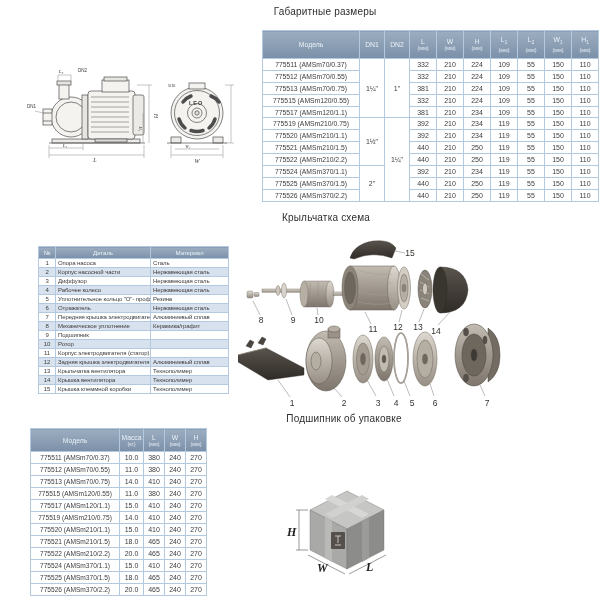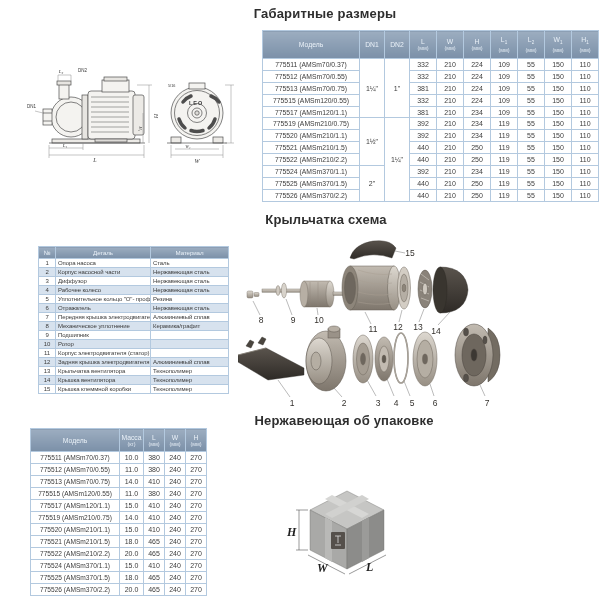--- a/index.html
+++ b/index.html
@@ -2,21 +2,21 @@
 <html style="--hdr-top: #9cadc0; --hdr-bot: #7b90a8; --hdr-text: #eaf1f8; --border: #b3c9df; --alt-row: #d7e2ee; --title: #2e2e2e; --cell: #3c3c3c;"><head>
 <meta charset="utf-8">
 <style>
   :root{
     --hdr-top:#9cadc0; --hdr-bot:#7b90a8; --hdr-text:#eaf1f8;
     --border:#b3c9df; --alt-row:#d7e2ee; --title:#2e2e2e; --cell:#3c3c3c;
   }
   *{margin:0;padding:0;box-sizing:border-box}
   html,body{width:600px;height:600px;background:#fff;overflow:hidden;
     font-family:"Liberation Sans",sans-serif;position:relative}
-  .title{position:absolute;transform:translateX(-50%);font-size:13px;font-weight:bold;
+  .title{position:absolute;transform:translateX(-50%);font-size:10px;font-weight:normal;
     color:var(--title);white-space:nowrap;letter-spacing:.2px}
   table{position:absolute;border-collapse:collapse;table-layout:fixed;background:#fff}
   td,th{border:1px solid var(--border);text-align:center;vertical-align:middle;
     overflow:hidden;white-space:nowrap;color:var(--cell)}
   thead th{background:linear-gradient(var(--hdr-top),var(--hdr-bot));
     color:var(--hdr-text);font-weight:normal}
   thead th .unit{font-size:5.5px;line-height:6px;opacity:.9}
   thead th sub{font-size:4.5px}
   
   .t-dims{left:262px;top:30px;width:336px;font-size:7px}
@@ -39,21 +39,21 @@
   .dimlabel{font-family:"Liberation Serif",serif;font-style:italic}
   .partnum{font-size:8.5px;fill:#34312d}
   .boxlabel{font-family:"Liberation Serif",serif;font-style:italic;font-weight:bold;
     font-size:12px;fill:#1f1f1f}
 </style>
 </head>
 <body>
 
 <div class="title" style="left:325px;top:6px">Габаритные размеры</div>
 <div class="title" style="left:326px;top:212px">Крыльчатка схема</div>
-<div class="title" style="left:344px;top:413px">Нержавеющая об упаковке</div>
+<div class="title" style="left:344px;top:413px">Подшипник об упаковке</div>
 
 <svg style="left:25px;top:55px" width="210" height="130" viewBox="0 0 210 130">
   <g stroke="#4d4d4d" stroke-width="0.7" fill="none">
 
     <rect x="27" y="84" width="88" height="4" fill="#eceae6"></rect>
     <line x1="24" y1="88" x2="120" y2="88"></line>
 
     <circle cx="46" cy="62" r="20" fill="#f4f3f0"></circle>
     <circle cx="46" cy="62" r="15"></circle>
     <rect x="57" y="40" width="6" height="44" fill="#e7e5e1"></rect>

